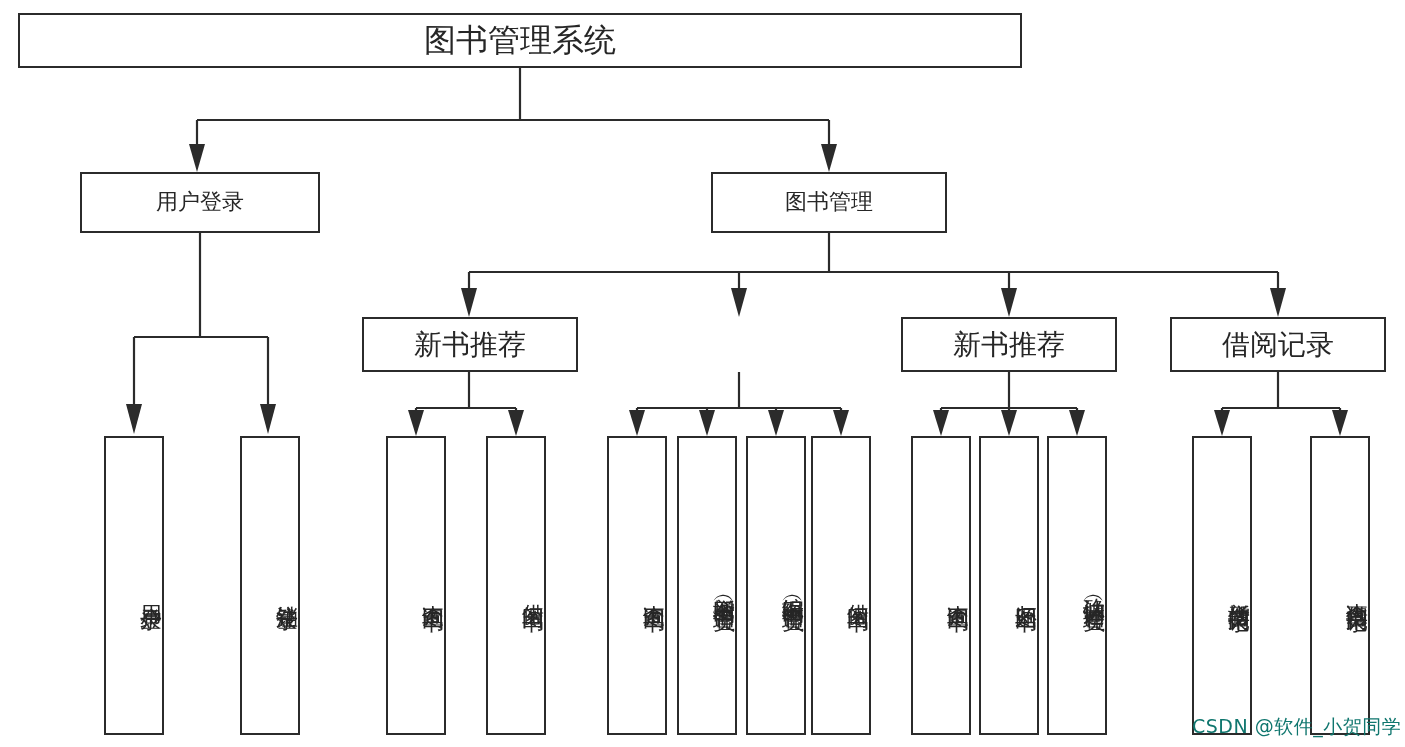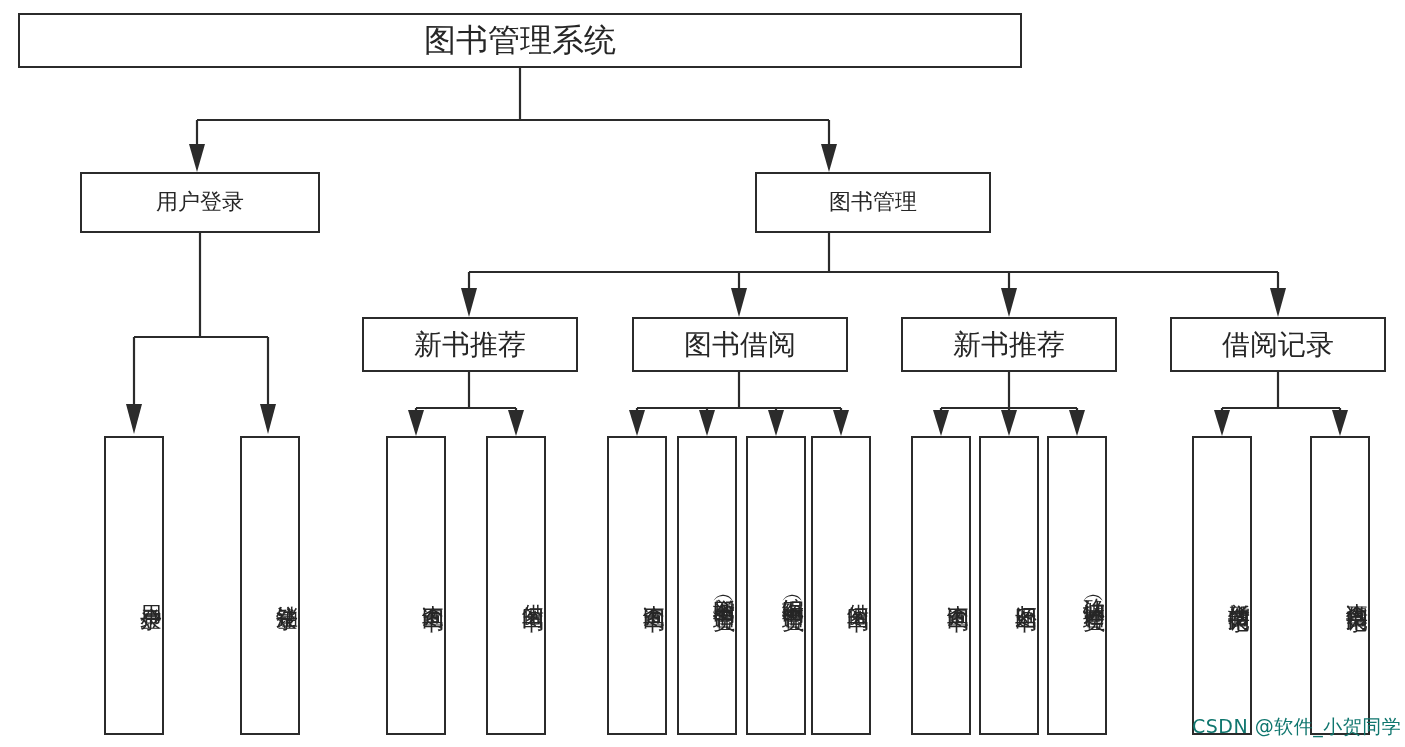--- a/index.html
+++ b/index.html
@@ -145,25 +145,24 @@
     <line x1="1222" y1="408" x2="1222" y2="414"></line>
     <polygon points="1214,410 1230,410 1222,436"></polygon>
     <line x1="1340" y1="408" x2="1340" y2="414"></line>
     <polygon points="1332,410 1348,410 1340,436"></polygon>
   </svg>
 
   <div class="node level0" style="left:18px; top:13px; width:1004px; height:55px;">图书管理系统</div>
 
   <div class="node level1" style="left:80px; top:172px; width:240px; height:61px;">用户登录</div>
 
-  <div class="node level1" style="left:711px; top:172px; width:236px; height:61px;margin-left:44px;">图书管理</div>
+  <div class="node level1" style="left:711px; top:172px; width:236px; height:61px;">图书管理</div>
 
   <div class="node level2" style="left:362px; top:317px; width:216px; height:55px;">新书推荐</div>
 
-  <div class="node level2" style="left:632px; top:317px; width:216px; height:55px;">图书借阅</div>
 
   <div class="node level2" style="left:901px; top:317px; width:216px; height:55px;">新书推荐</div>
 
   <div class="node level2" style="left:1170px; top:317px; width:216px; height:55px;">借阅记录</div>
 
   <div class="node leaf" style="left:104px; top:436px; width:60px; height:299px;">用户登录</div>
 
   <div class="node leaf" style="left:240px; top:436px; width:60px; height:299px;">注销登录</div>
 
   <div class="node leaf" style="left:386px; top:436px; width:60px; height:299px;">查询图书</div>

